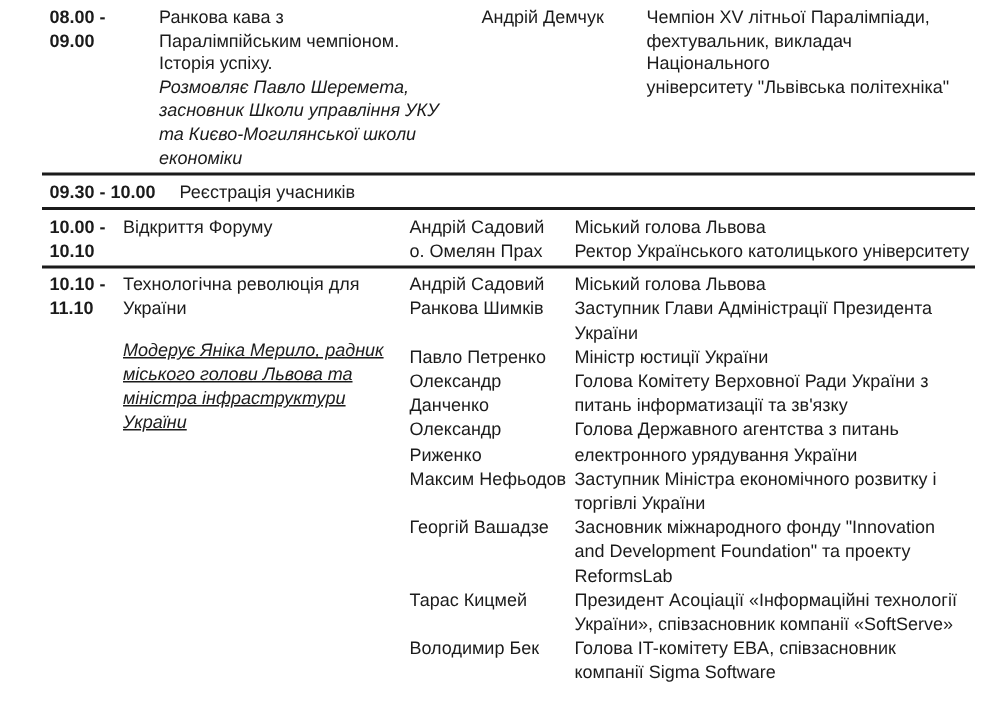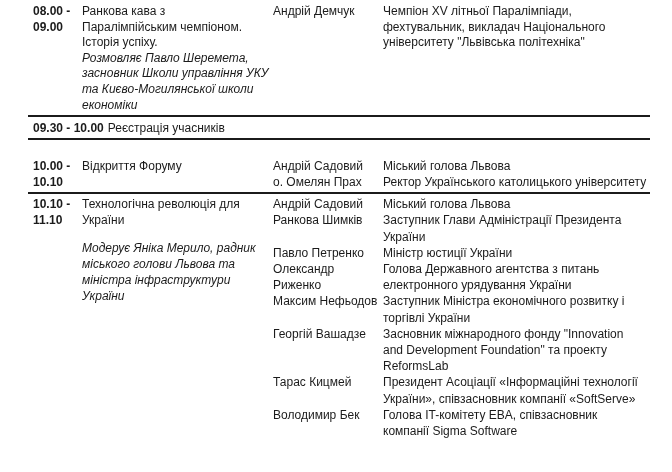--- a/index.html
+++ b/index.html
@@ -11,28 +11,28 @@
   }
   .session { display:grid; grid-template-columns:49px 191px 1fr; margin:0 22px 0 33px; }
   .cell-time { font-weight:bold; white-space:pre-line; }
   .cell-title { }
   .ttl { font-weight:normal; white-space:pre-line; }
   .note { font-style:italic; white-space:pre-line; }
   .pairs { }
   .pair { display:grid; grid-template-columns:110px 1fr; }
   .name, .role { white-space:pre-line; }
   .rule { height:2px; background:#1b1b1b; margin-left:28px; width:622px; }
-  .s1 { padding-top:4px; padding-bottom:2px; line-height:15.6px; }
+  .s1 { padding-top:4px; padding-bottom:2px; line-height:15.6px;gap:24px; }
   .banner { margin-left:33px; margin-right:22px; padding:2.5px 0; }
   .banner-time { font-weight:bold; }
-  .banner-title { margin-left:4px; }
-  .s3 { padding-top:18px; padding-bottom:2px; }
+  .banner-title { margin-left:16px; }
+  .s3 { padding-top:3px; padding-bottom:2px; }
   .s4 { padding-top:2px; }
   .s4 .pairs { line-height:16.2px; }
-  .s4 .note { margin-top:12px; }
+  .s4 .note { margin-top:12px;text-decoration:underline; }
 </style>
 </head>
 <body>
 
 <div class="sheet">
 
   <section class="session s1">
     <div class="cell-time">08.00 -
 09.00</div>
     <div class="cell-title">
@@ -101,20 +101,26 @@
       <div class="pair">
         <div class="name">Ранкова Шимків</div>
         <div class="role">Заступник Глави Адміністрації Президента
 України</div>
       </div>
       <div class="pair">
         <div class="name">Павло Петренко</div>
         <div class="role">Міністр юстиції України</div>
       </div>
       <div class="pair">
+        <div class="name">Олександр
+Данченко</div>
+        <div class="role">Голова Комітету Верховної Ради України з
+питань інформатизації та зв'язку</div>
+      </div>
+      <div class="pair">
         <div class="name">Олександр Риженко</div>
         <div class="role">Голова Державного агентства з питань
 електронного урядування України</div>
       </div>
       <div class="pair">
         <div class="name">Максим Нефьодов</div>
         <div class="role">Заступник Міністра економічного розвитку і
 торгівлі України</div>
       </div>
       <div class="pair">

